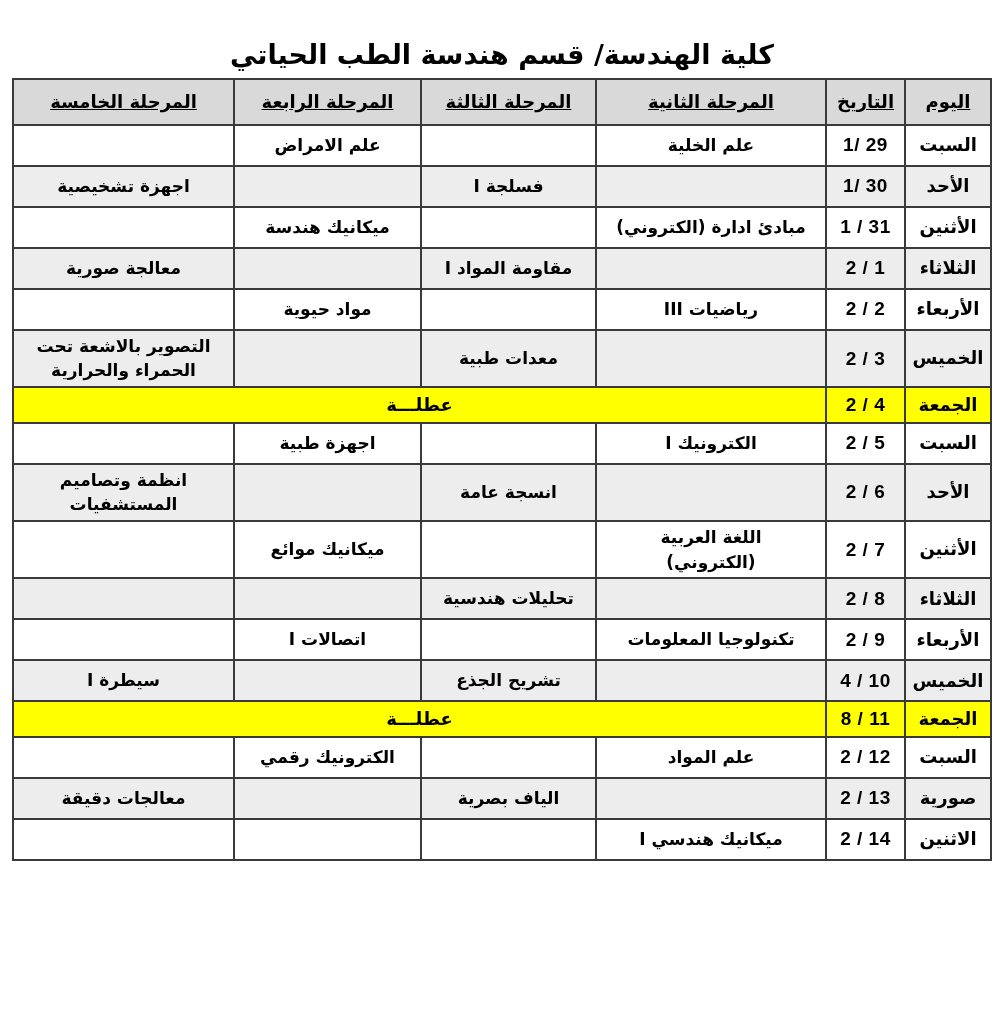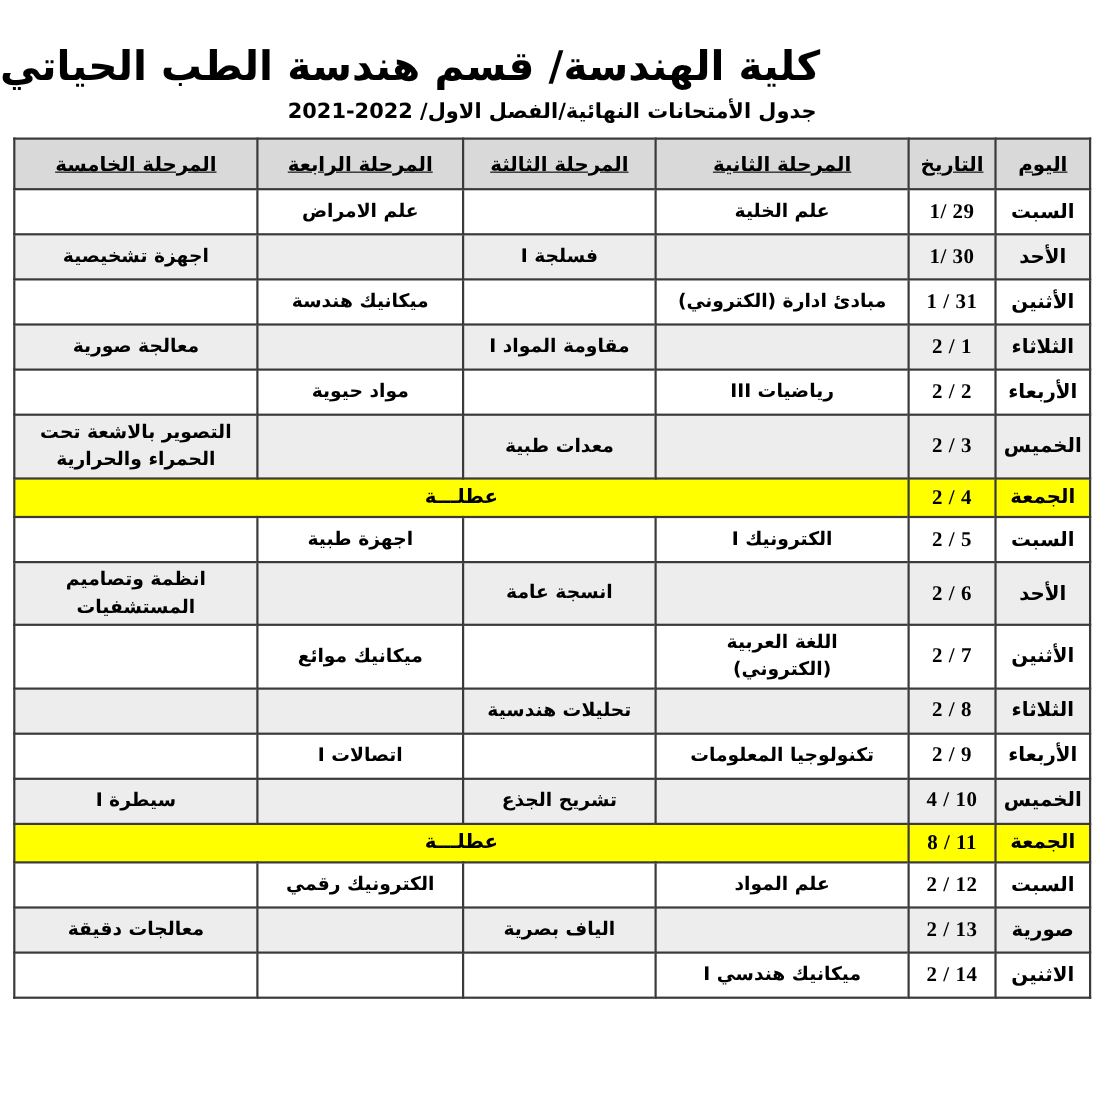--- a/index.html
+++ b/index.html
@@ -15,22 +15,22 @@
   body{
     width:1004px;height:1016px;
     background:var(--page-bg);
     color:var(--text);
     font-family:"DejaVu Sans",sans-serif;
     font-weight:bold;
     overflow:hidden;
   }
   .page{padding-top:38px;}
   .title{
-    text-align:left;
-    font-size:37px;
+    text-align:center;
+    font-size:27px;
     line-height:1.25;
     margin:0 0 6px 0;
   }
   .subtitle{
     text-align:center;
     font-size:19px;
     margin:0 0 13px 0;
   }
   table{
     table-layout:fixed;
@@ -59,34 +59,33 @@
   td{
     font-size:17px;
     height:41px;
     line-height:1.45;
     white-space:pre-line;
   }
   tr.shade td{background:var(--shade-bg);}
   tr.holiday td{background:var(--holiday-bg);height:35px;margin-top:44px;}
   td.date{
     direction:ltr;
-    font-family:Liberation Serif, serif;
+    font-family:Liberation Sans, sans-serif;
     font-size:19px;
     letter-spacing:0.5px;
     white-space:nowrap;
   }
   td.day{font-size:18px;}
   td.holiday-cell{font-size:18px;}
 </style>
 </head>
 <body>
 
 <div class="page">
   <div class="title">كلية الهندسة/ قسم هندسة الطب الحياتي</div>
-  <div class="subtitle">جدول الأمتحانات النهائية/الفصل الاول/ 2022-2021</div>
 
   <table dir="rtl">
     <colgroup>
       <col class="c-day">
         <col class="c-date">
         <col class="c-s2">
         <col class="c-s3">
         <col class="c-s4">
         <col class="c-s5">
     </colgroup>

